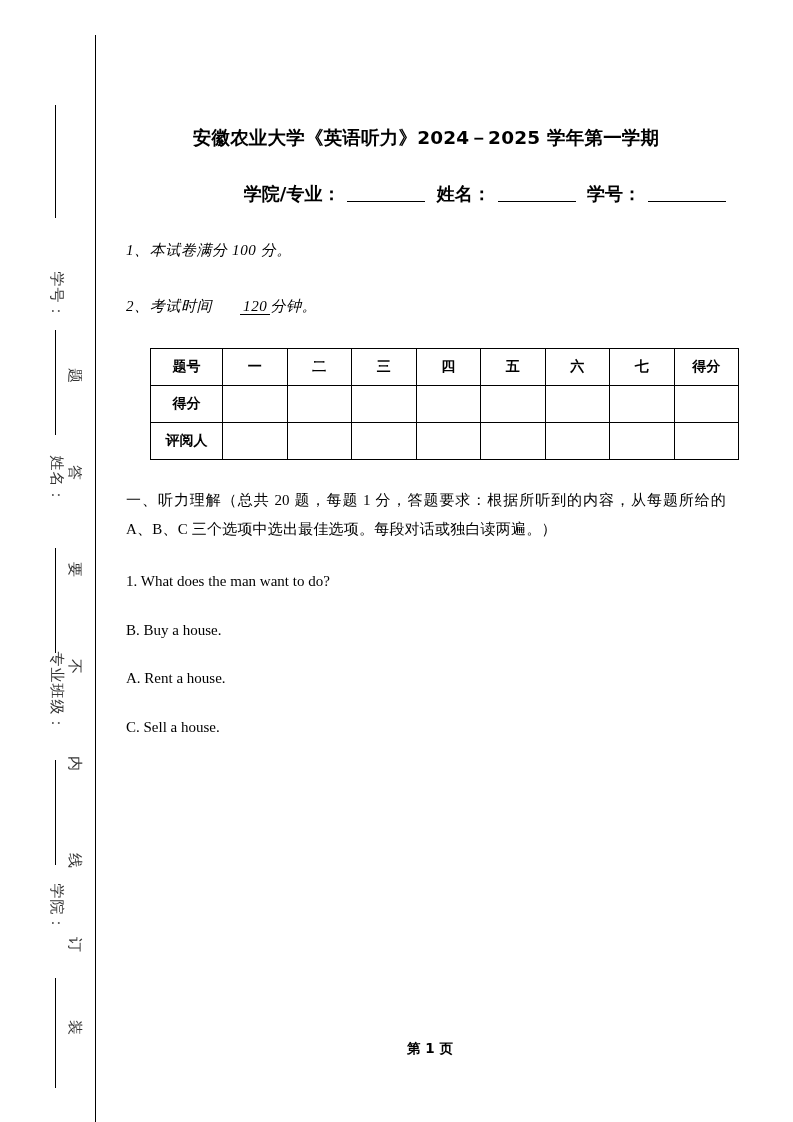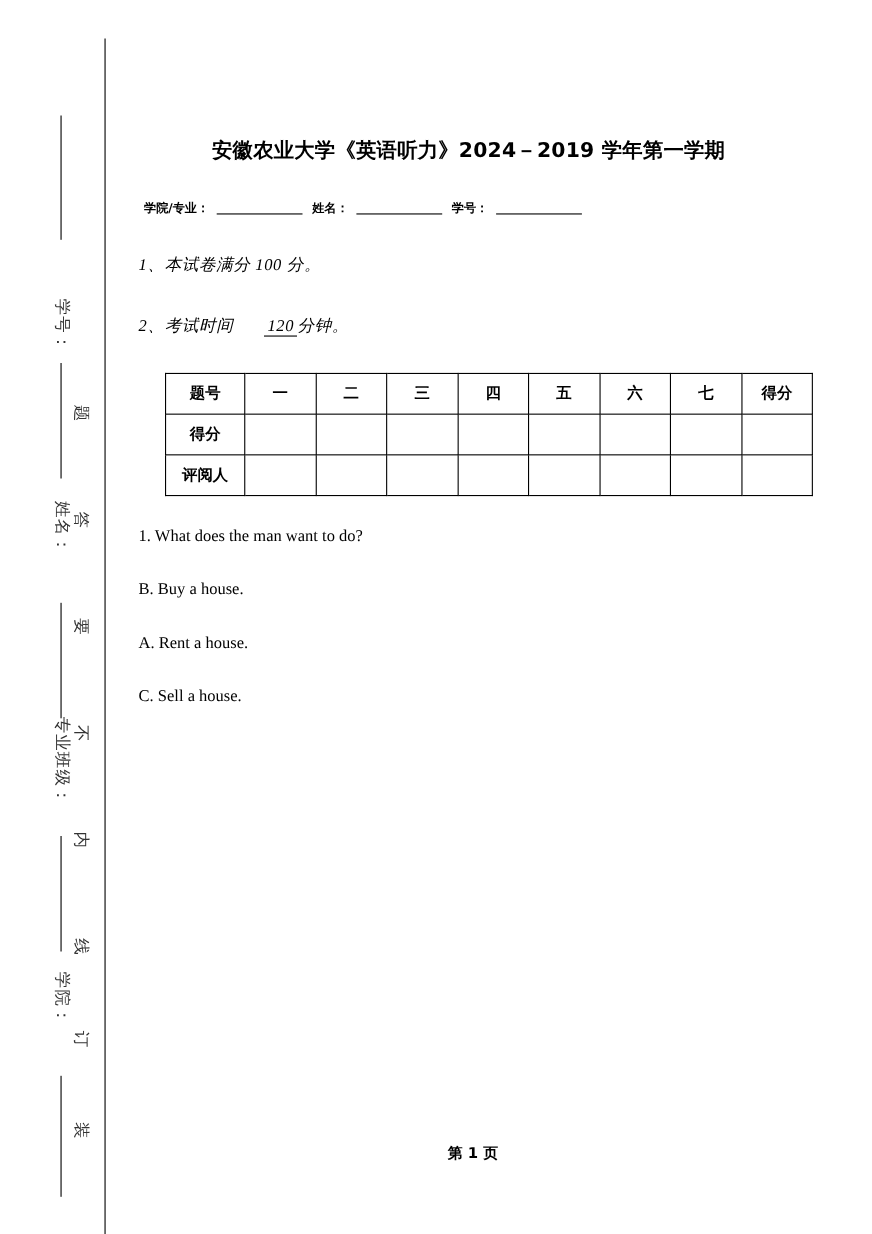--- a/index.html
+++ b/index.html
@@ -93,22 +93,22 @@
     font-weight: bold;
     line-height: 1.72;
     text-align: center;
     font-family: "DejaVu Sans", "Liberation Sans", sans-serif;
     letter-spacing: 0.2px;
   }
   .doc-title .t-line2 { display: block; }
 
   .info-row {
     margin-top: 28px;
-    text-align: left;
-    font-size: 11px;
+    text-align: right;
+    font-size: 18px;
     font-weight: bold;
     font-family: "DejaVu Sans", "Liberation Sans", sans-serif;
     white-space: nowrap;
   }
   .info-row .field { margin: 0 5px; }
   .info-row .blank {
     display: inline-block;
     border-bottom: 1.4px solid #000;
     width: 78px;
     vertical-align: -2px;
@@ -211,21 +211,21 @@
   <div class="seal-char" style="top:657px">不</div>
   <div class="seal-char" style="top:754px">内</div>
   <div class="seal-char" style="top:851px">线</div>
   <div class="seal-char" style="top:935px">订</div>
   <div class="seal-char" style="top:1018px">装</div>
 </div>
 
 <div class="page-body">
 
   <h1 class="doc-title">
-    <span>安徽农业大学《英语听力》2024－2019 学年第一学期</span>
+    <span>安徽农业大学《英语听力》2024－2025 学年第一学期</span>
   </h1>
 
   <div class="info-row">
     <span class="field">学院/专业：</span><span class="blank"></span>
     <span class="field">姓名：</span><span class="blank"></span>
     <span class="field">学号：</span><span class="blank"></span>
   </div>
 
 
   <p class="note-item">1、本试卷满分 100 分。</p>
@@ -265,20 +265,21 @@
         <td class="cell"></td>
         <td class="cell"></td>
         <td class="cell"></td>
         <td class="cell"></td>
         <td class="cell"></td>
         <td class="cell"></td>
       </tr>
     </tbody>
   </table>
 
+  <p class="section-heading">一、听力理解（总共 20 题，每题 1 分，答题要求：根据所听到的内容，从每题所给的 A、B、C 三个选项中选出最佳选项。每段对话或独白读两遍。）</p>
 
   <p class="question">1. What does the man want to do?</p>
   <p class="option">B. Buy a house.</p>
   <p class="option">A. Rent a house.</p>
   <p class="option">C. Sell a house.</p>
 
 
   <div class="page-footer">第 1 页</div>
 </div>
 

